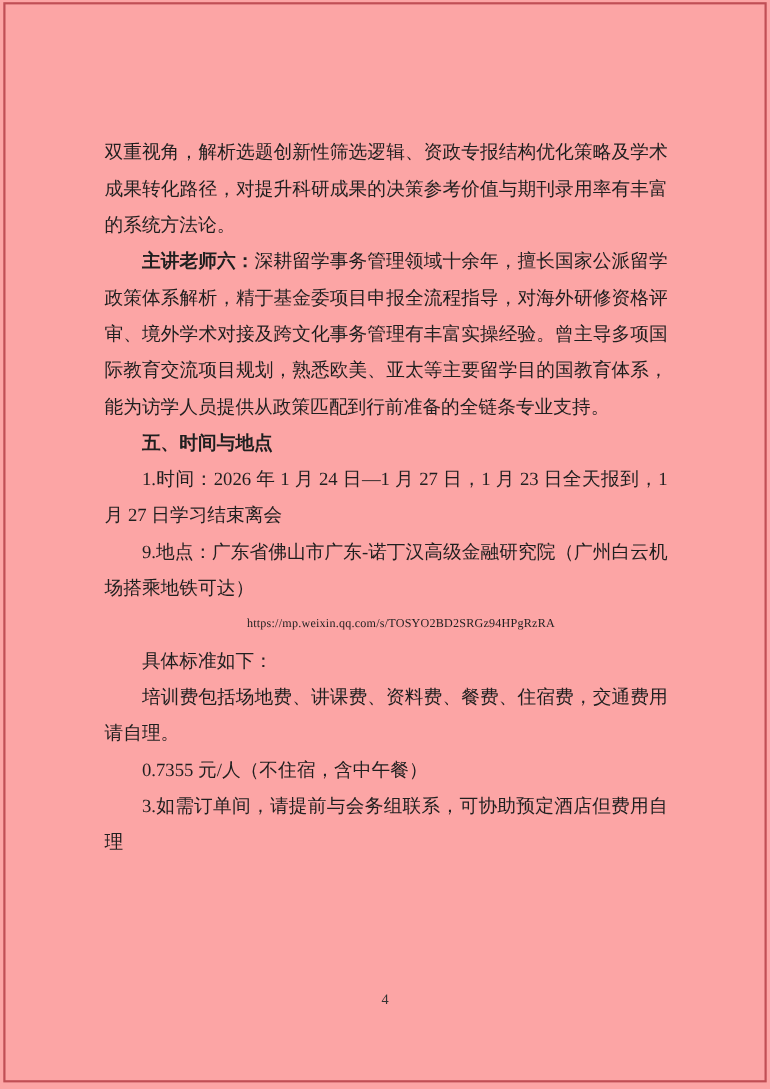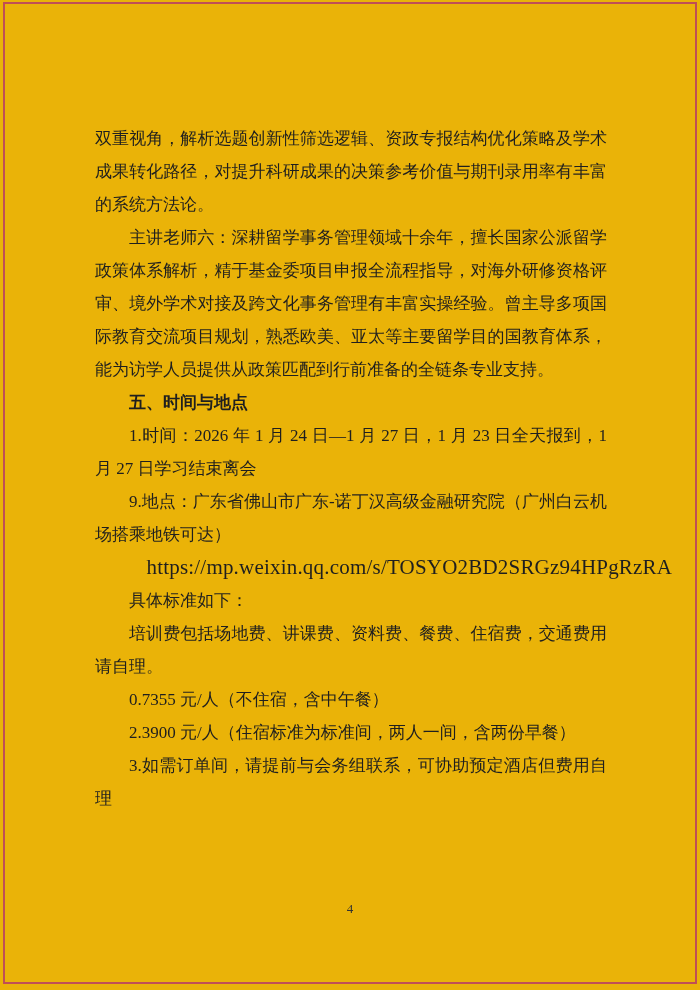--- a/index.html
+++ b/index.html
@@ -8,21 +8,21 @@
     height: 990px;
     background: #ffffff;
     position: relative;
     overflow: hidden;
     font-family: "Liberation Serif", "DejaVu Serif", serif;
     color: #1f1f1f;
   }
   .page {
     position: absolute;
     inset: 0;
-    background: #eab308;
+    background: #fca5a5;
   }
   .page-border {
     position: absolute;
     left: 3px;
     top: 2px;
     right: 3px;
     bottom: 6px;
     border: 2px solid #c04f55;
     pointer-events: none;
   }
@@ -37,24 +37,24 @@
   }
   .content p { margin: 0; padding: 0; }
   .ind { text-indent: 2em; }
   .noind { text-indent: 0; }
   .heading {
     font-weight: bold;
     font-family: Liberation Sans, sans-serif;
     text-indent: 2em;
     text-align: left;
   }
-  .bold-prefix { font-weight: normal; }
+  .bold-prefix { font-weight: bold; }
   .url-line {
     text-indent: 2.45em;
-    font-size: 21px;
+    font-size: 11px;
     text-align: center;
     letter-spacing: 0.2px;
   }
   .footer {
     position: absolute;
     left: 0;
     right: 0;
     top: 899px;
     text-align: center;
     font-size: 13px;
@@ -82,19 +82,18 @@
 
     <p class="url-line">https://mp.weixin.qq.com/s/TOSYO2BD2SRGz94HPgRzRA</p>
 
 
     <p class="ind">具体标准如下：</p>
 
     <p class="ind">培训费包括场地费、讲课费、资料费、餐费、住宿费，交通费用请自理。</p>
 
     <p class="ind">0.7355 元/人（不住宿，含中午餐）</p>
 
-    <p class="ind">2.3900 元/人（住宿标准为标准间，两人一间，含两份早餐）</p>
 
     <p class="ind">3.如需订单间，请提前与会务组联系，可协助预定酒店但费用自理</p>
   </div>
 
   <div class="footer">4</div>
 </div>
 
 </body></html>

